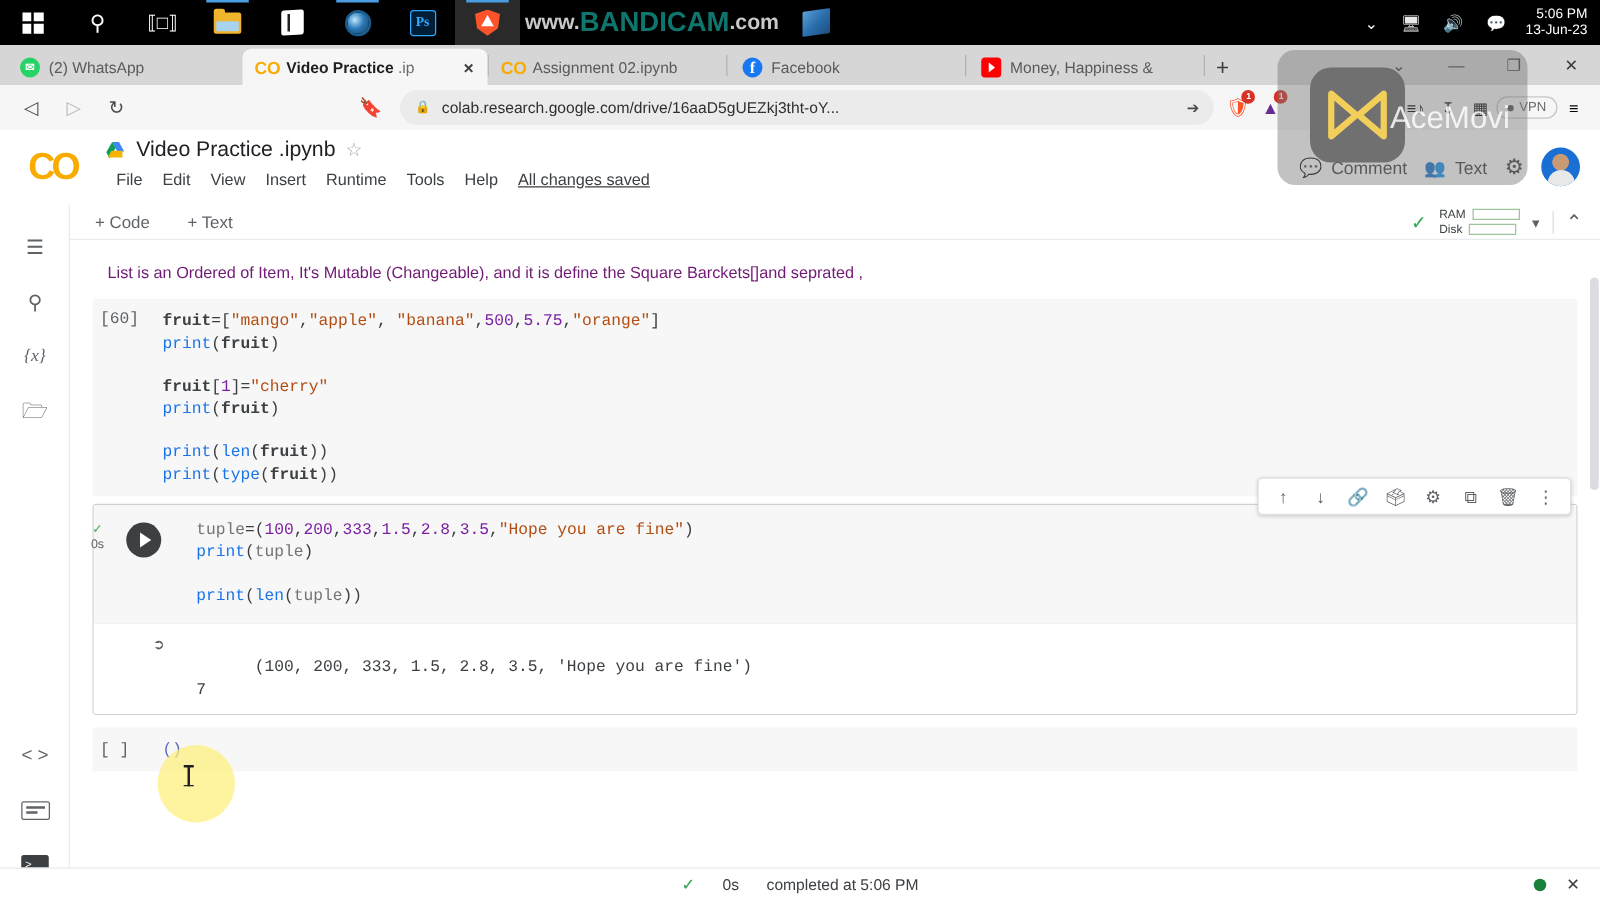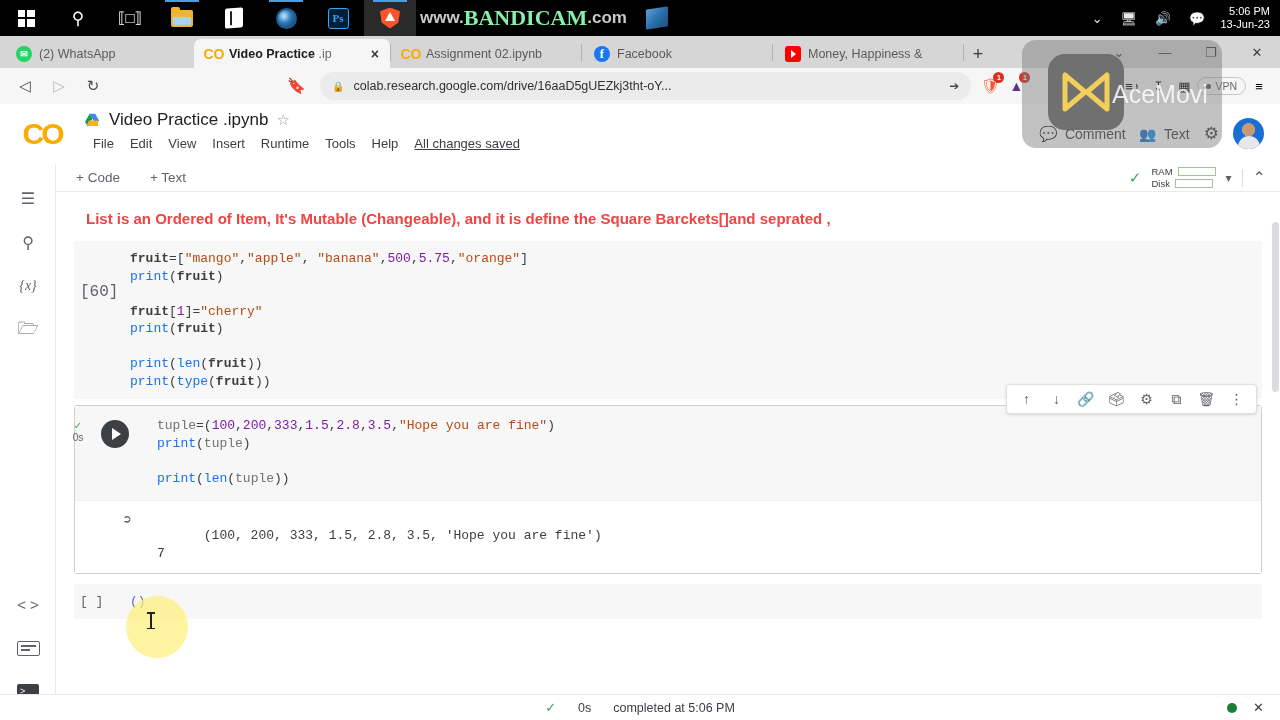--- a/index.html
+++ b/index.html
@@ -49,21 +49,21 @@
   .brave-ic::after{content:"";position:absolute;left:50%;top:22%;transform:translateX(-50%);
      width:0;height:0;border-left:5px solid transparent;border-right:5px solid transparent;
      border-bottom:9px solid #fff;}
   .bandicam {
     display:flex; align-items:center; height:36px; padding:0 4px; color:#fff;
     font-size:21px; font-weight:bold; letter-spacing:0px;
     font-family:"Liberation Sans", sans-serif;
     justify-content:flex-end;
   }
   .bandicam .rec { color:#c9c9c9; font-size:17px; }
-  .bandicam .bold { color:#86efac; font-size:22px;font-family:Liberation Serif, serif; }
+  .bandicam .bold { color:#0f766e; font-size:22px; }
   .word-ic { width:22px;height:20px;
      background: linear-gradient(135deg,#5aa0d8 0%, #2b6fad 50%, #1d4f80 100%);
      transform: skewY(-8deg); border-radius:1px;}
   #tray { margin-left:auto; display:flex; align-items:center; height:36px; color:#fff; }
   .tray-ic { padding:0 9px; font-size:13px; color:#e8e8e8; display:flex; align-items:center;}
   #clock { padding:0 10px 0 6px; text-align:right; line-height:1.15; font-size:11px; color:#fff;}
 
   
   #browser-chrome { position:absolute; top:36px; left:0; width:1280px; height:68px;
     background:#d6d6d6; }
@@ -158,27 +158,27 @@
   .cmd-ic i { height:1.6px; background:#5f6368; display:block; }
   .cmd-ic i:nth-child(2){ width:62%; }
 
   
   #notebook { position:absolute; top:192px; left:56px; width:1224px; height:502px;
     background:#fff; overflow:hidden; }
   #scrollbar { position:absolute; right:0; top:0; width:9px; height:502px; background:#fff; }
   #scrollthumb { position:absolute; right:1px; top:30px; width:7px; height:170px;
     background:#dadce0; border-radius:4px;}
 
-  .md-cell { padding:18px 30px 6px 30px; font-size:15px; color:#ef4444;
-    font-family:"Liberation Sans", sans-serif;font-weight:bold; }
+  .md-cell { padding:18px 30px 6px 30px; font-size:13px; color:#701a75;
+    font-family:"Liberation Sans", sans-serif; }
 
   .code-cell { margin:8px 18px 0 18px; position:relative; }
   .code-cell .gutter-num { position:absolute; left:0; top:8px; width:46px;
-    font-family:"Liberation Mono", monospace; font-size:16px; color:#5f6368;
-    text-align:left; padding-left:6px;margin-top:34px;}
+    font-family:"Liberation Mono", monospace; font-size:13px; color:#5f6368;
+    text-align:left; padding-left:6px;}
   .code-body { background:#f7f7f7; border-radius:2px; padding:9px 0 9px 56px;
     font-family:"Liberation Mono", monospace; font-size:13px; line-height:17.5px;
     white-space:pre; color:#3c4043; }
   .k-var  { color:#737373; }
   .k-num  { color:#7b1fa2; }
   .k-str  { color:#b34d12; }
   .k-fn   { color:#1a73e8; }
   .k-op   { color:#3c4043; }
   .k-bold { font-weight:bold; color:#3c4043; }
 

